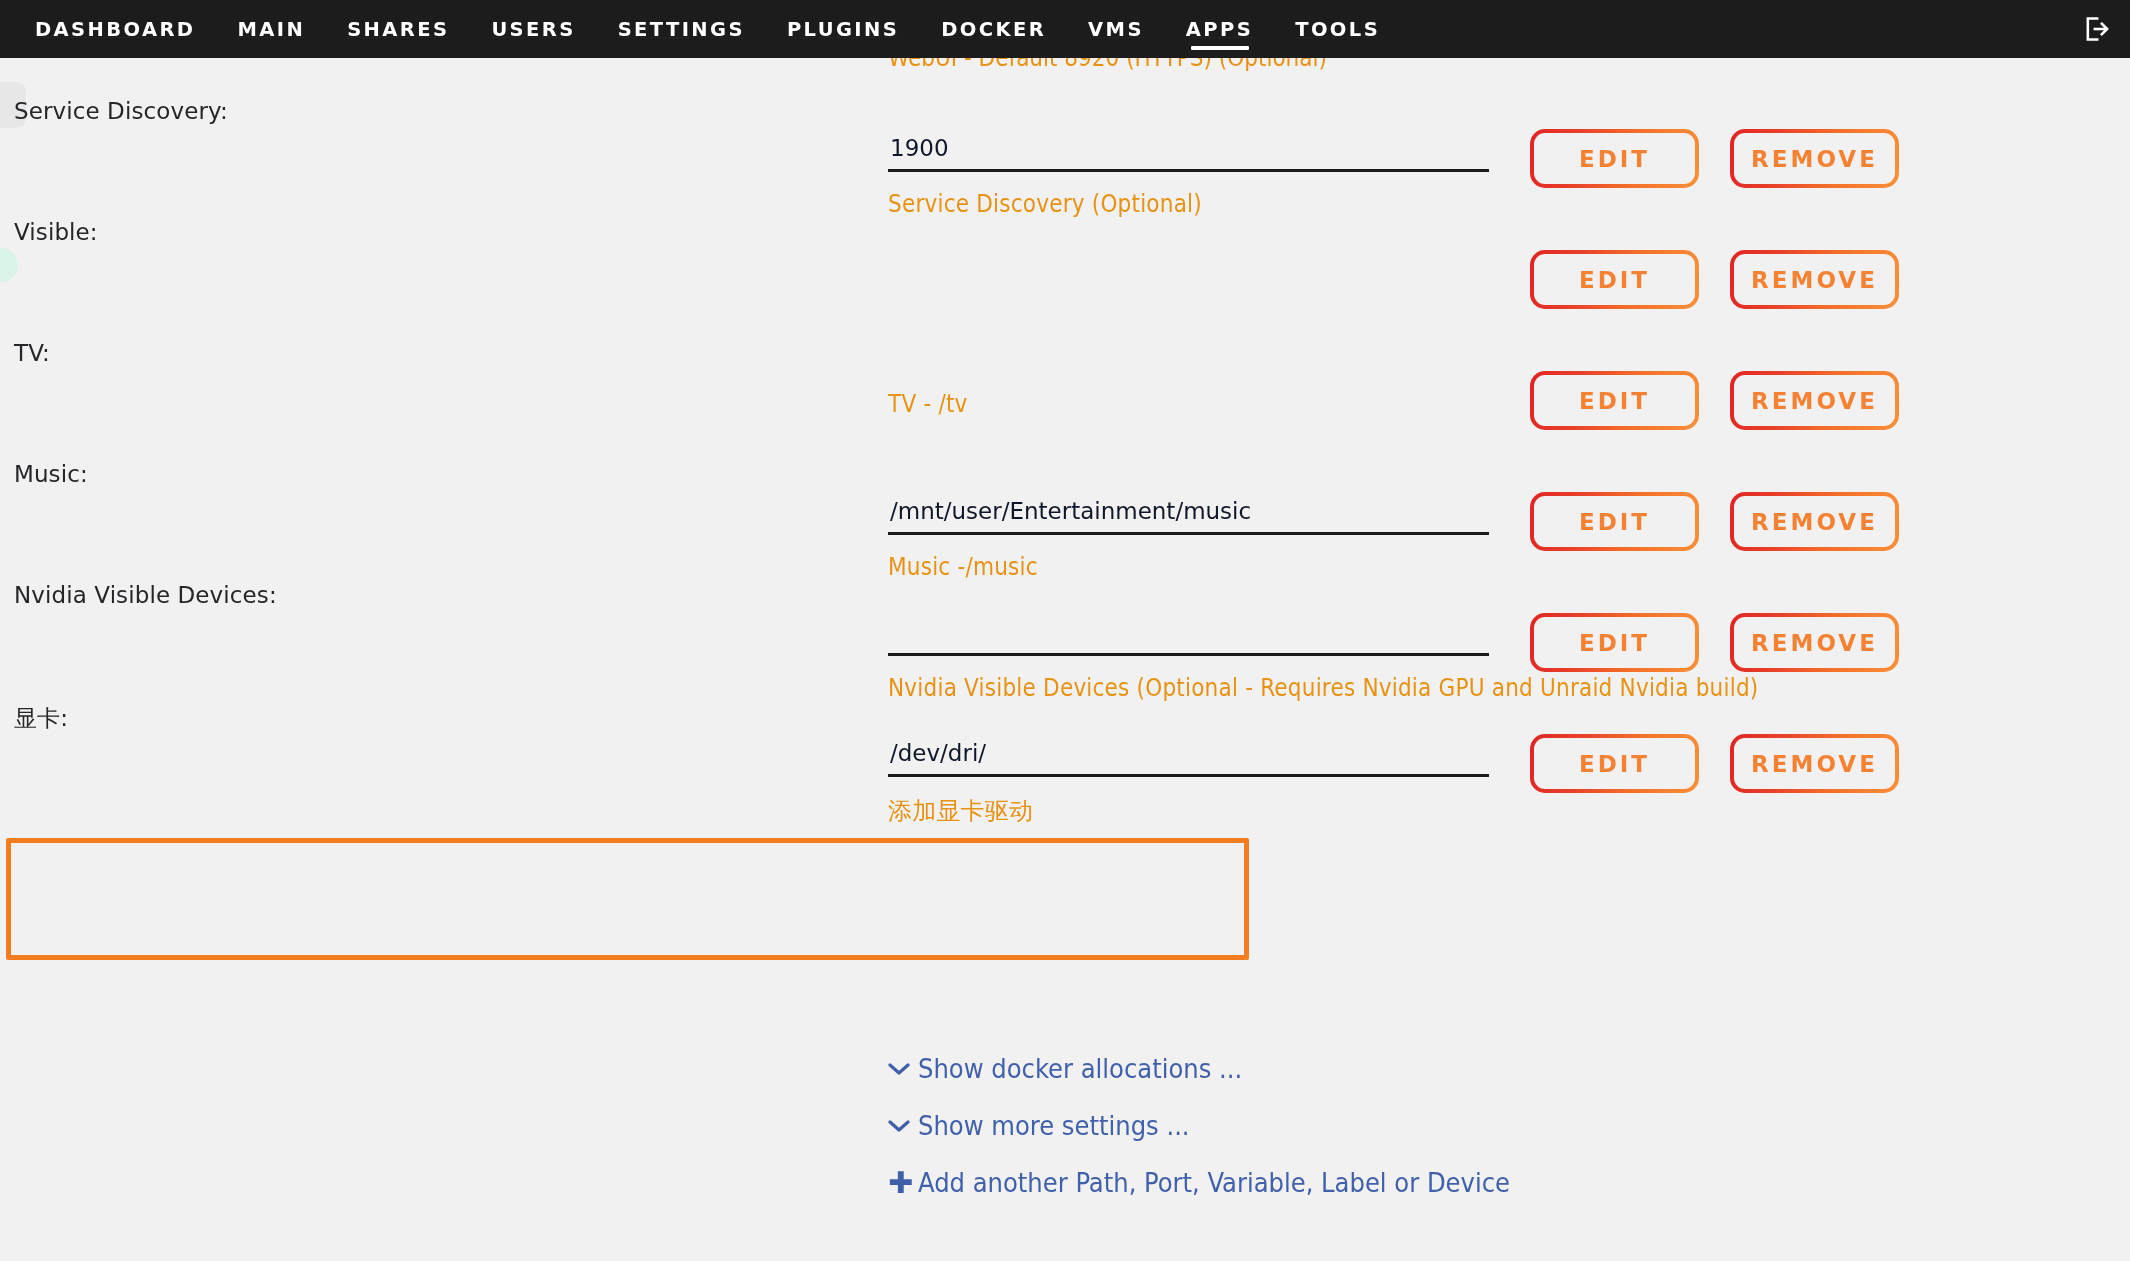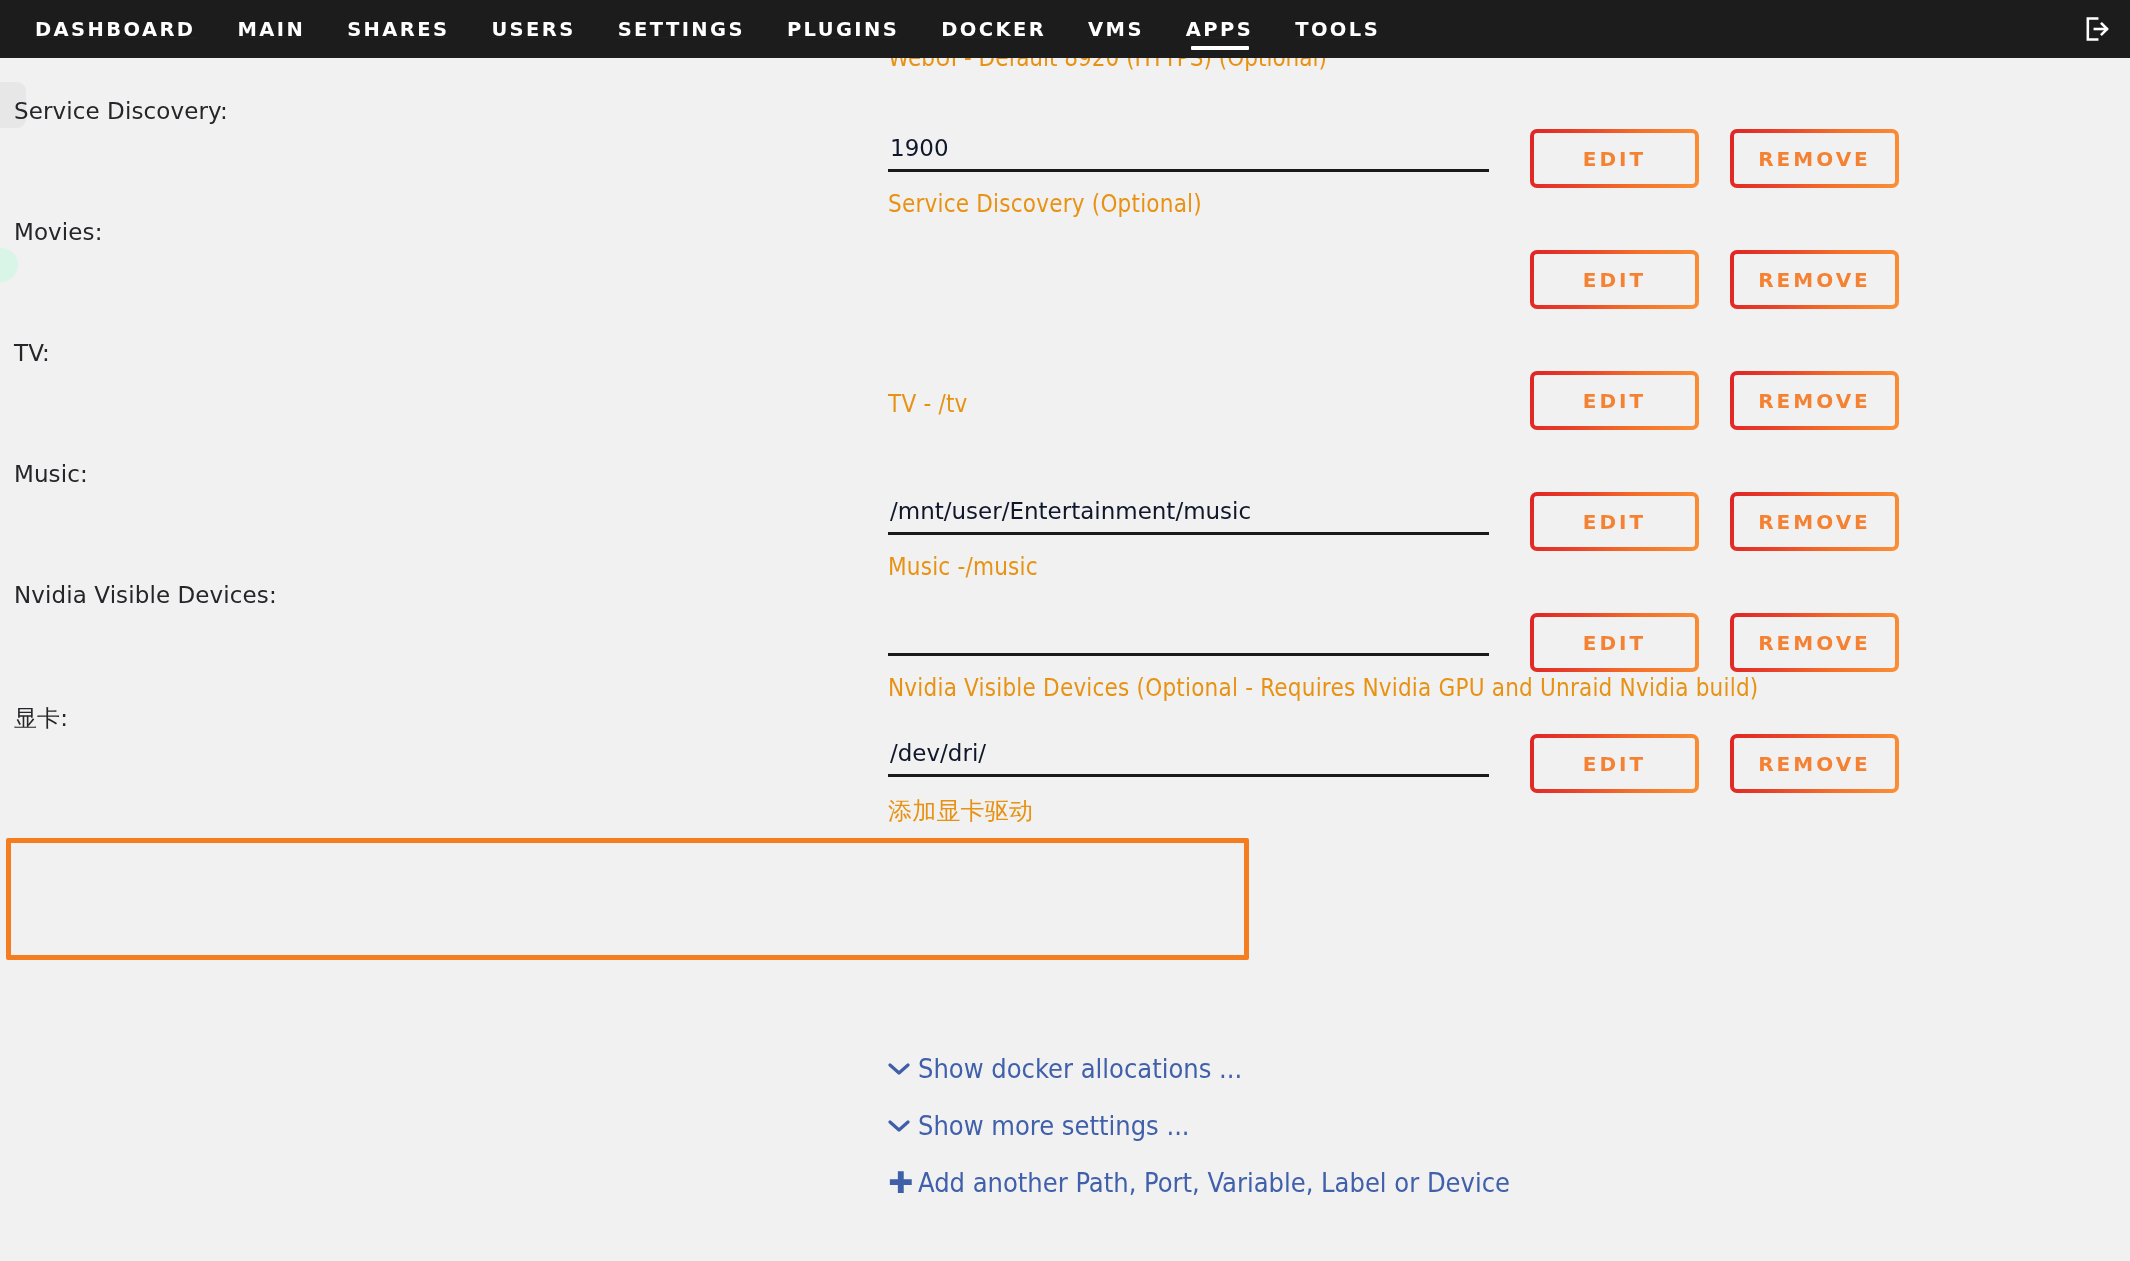--- a/index.html
+++ b/index.html
@@ -180,31 +180,31 @@
     top: 57px;
     left: 1530px;
     display: flex;
     gap: 31px;
   }
 
   .btn {
     position: relative;
     width: 169px;
     height: 59px;
-    border-radius: 7px;
+    border-radius: 15px;
     background:
       linear-gradient(#f1f1f1, #f1f1f1) padding-box,
       linear-gradient(100deg, #e02424 0%, #e8402a 28%, #f4702a 62%, #fa9037 100%) border-box;
     border: 4px solid transparent;
     display: flex;
     align-items: center;
     justify-content: center;
     cursor: pointer;
     font-family: "DejaVu Sans", "Liberation Sans", sans-serif;
-    font-size: 20px;
+    font-size: 23px;
     font-weight: 700;
     letter-spacing: 3px;
     color: #f58233;
     text-transform: uppercase;
     padding: 0;
   }
 
   
   .highlight-box {
     position: absolute;
@@ -312,21 +312,21 @@
         <div class="field">
           <input type="text" class="field-input" value="1900" placeholder="" style="">
           <div class="field-help">Service Discovery (Optional)</div>
         </div>
         <div class="actions">
           <button class="btn">EDIT</button>
           <button class="btn">REMOVE</button>
         </div>
       </div>
       <div class="row" style="top: 135px;">
-        <div class="row-label">Movies:</div>
+        <div class="row-label">Visible:</div>
         <div class="actions">
           <button class="btn">EDIT</button>
           <button class="btn">REMOVE</button>
         </div>
       </div>
       <div class="row" style="top: 256px;">
         <div class="row-label">TV:</div>
         <div class="field">
           <div class="field-help">TV - /tv</div>
         </div>

